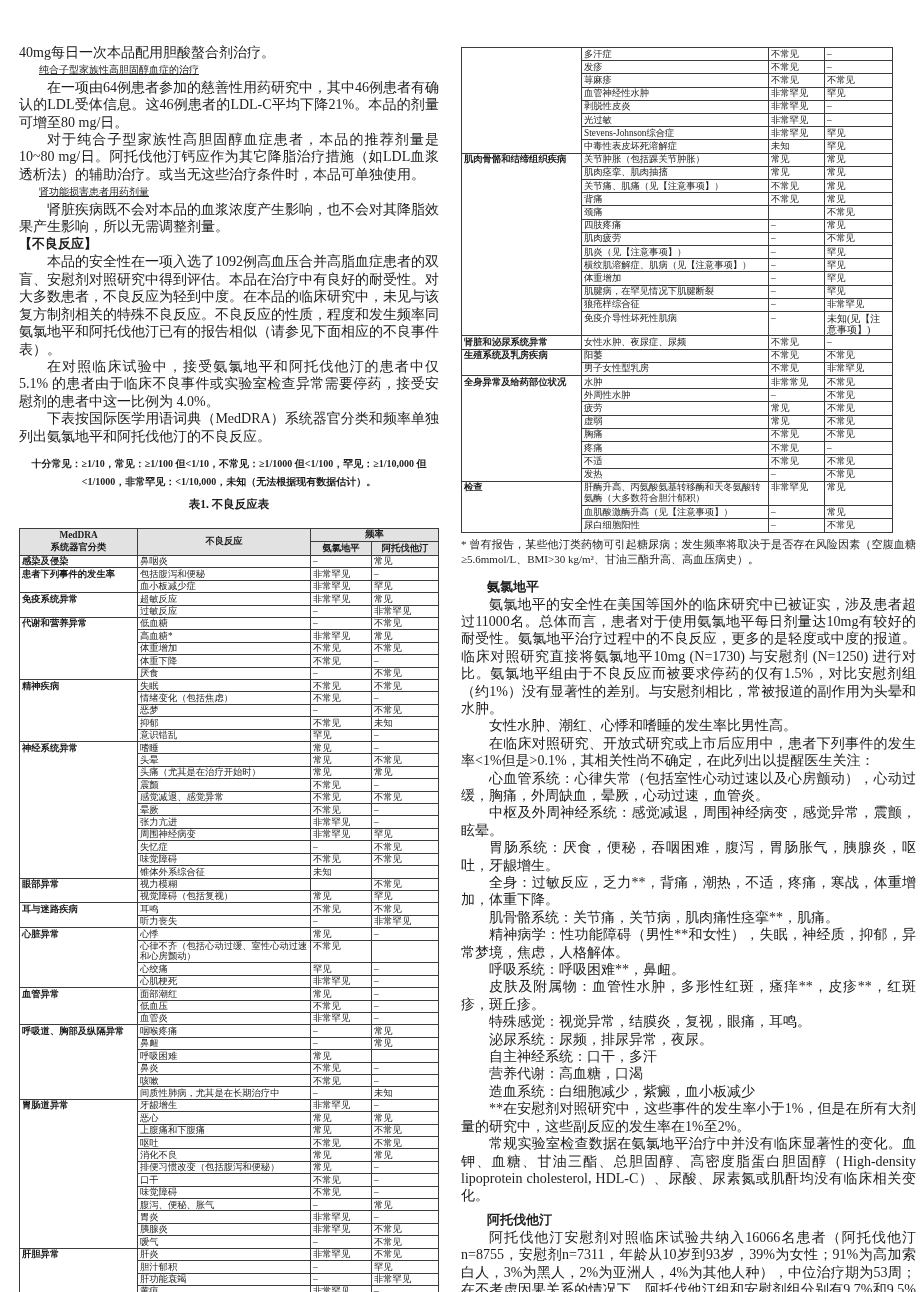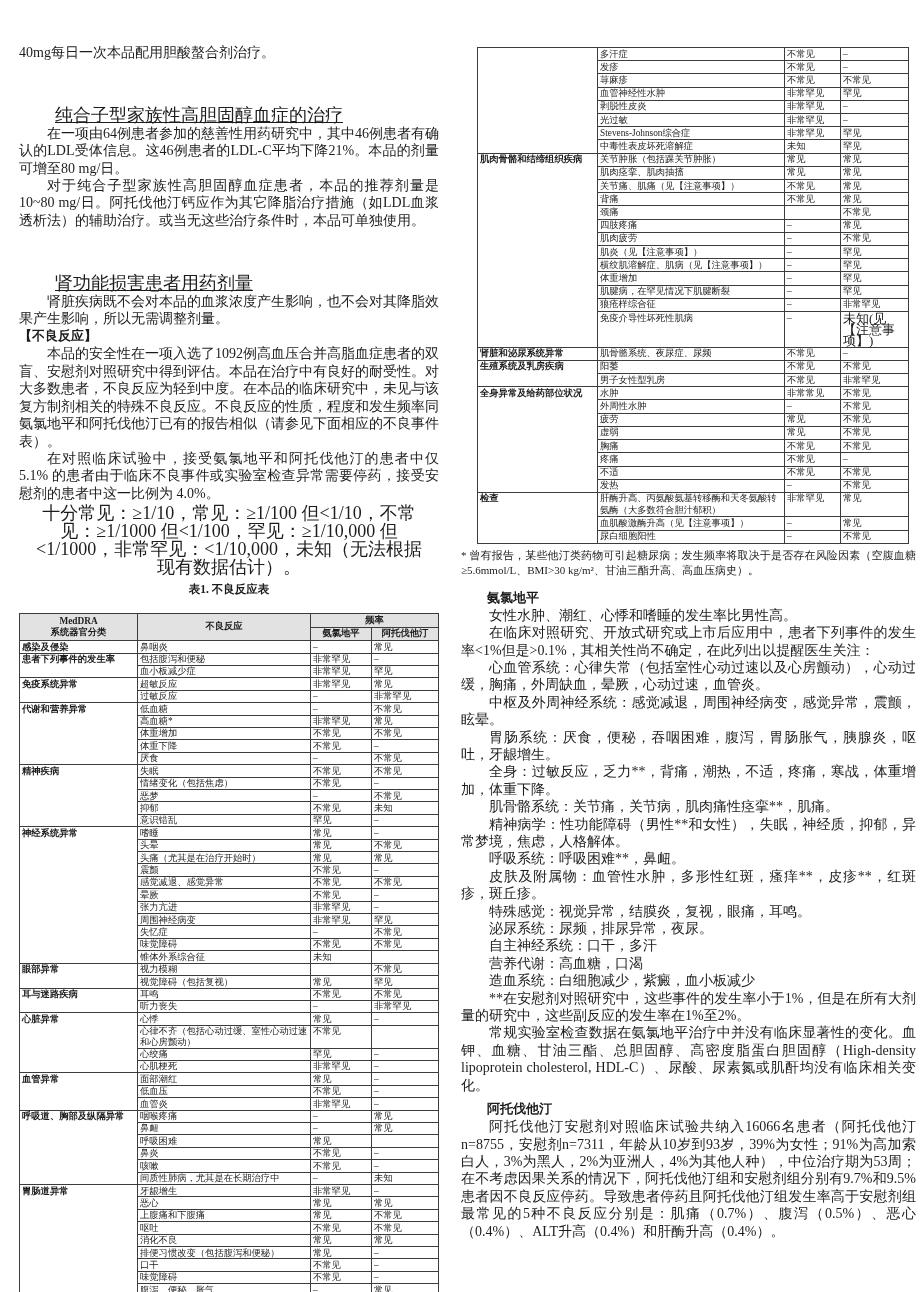--- a/index.html
+++ b/index.html
@@ -10,63 +10,64 @@
     font-family: "Liberation Serif", "DejaVu Serif", serif;
     color: #1c1c1c;
     overflow: hidden;
   }
   .col { position: absolute; top: 44px; }
   #col-left  { left: 19px;  width: 420px; }
   #col-right { left: 461px; width: 455px; }
 
   .body { font-size: 14px; line-height: 17.4px; text-align: justify; }
   .ind  { text-indent: 2em; }
-  .u-head { font-size: 18px; line-height: 17.4px; text-indent: 2em; text-decoration: underline; margin-top: 46px; }
+  .u-head { font-size: 10px; line-height: 17.4px; text-indent: 2em; text-decoration: underline; }
   .b-head { font-size: 13px; line-height: 18px; font-weight: bold; }
-  .legend { font-weight: normal; text-align: center; font-size: 18px; line-height: 18px; margin-top: 2px; padding: 0 10px; }
+  .legend { font-weight: bold; text-align: center; font-size: 10px; line-height: 18px; margin-top: 10px; padding: 0 10px; }
   .tbl-title { font-weight: bold; text-align: center; font-size: 11.5px; margin: 6px 0 16px; }
 
   table.adr { border-collapse: collapse; table-layout: fixed; }
   #col-left  table.adr { width: 419px; }
-  #col-right table.adr { width: 431px; margin-top: 3px; margin-left: 16px; }
+  #col-right table.adr { width: 431px; margin-top: 3px; }
   table.adr td {
     border: 1px solid #3c3c3c;
     font-size: 9.3px; line-height: 10.4px;
     padding: 0.5px 2px;
     vertical-align: top;
     overflow: hidden;
     word-break: break-all;
   }
   #col-right table.adr td { line-height: 11.2px; }
   table.adr td.th {
     background: #e2e2e2; font-weight: bold; text-align: center;
     vertical-align: middle; line-height: 11.5px;
   }
   table.adr td.cat { font-weight: bold; }
-  table.adr td.fr.small { font-size: 13px; }
+  table.adr td.fr.small { font-size: 10px; }
 
   .footnote { font-size: 11px; line-height: 15.5px; margin-top: 4px; text-align: justify; }
   .gap-s { height: 6px; }
   .gap-m { height: 10px; }
 
   .sys b { font-weight: normal; }
 </style>
 </head>
 <body>
 
 <div class="col" id="col-left">
   <p class="body">40mg每日一次本品配用胆酸螯合剂治疗。</p>
   <p class="u-head">纯合子型家族性高胆固醇血症的治疗</p>
   <p class="body ind">在一项由64例患者参加的慈善性用药研究中，其中46例患者有确认的LDL受体信息。这46例患者的LDL-C平均下降21%。本品的剂量可增至80 mg/日。</p>
   <p class="body ind">对于纯合子型家族性高胆固醇血症患者，本品的推荐剂量是10~80 mg/日。阿托伐他汀钙应作为其它降脂治疗措施（如LDL血浆透析法）的辅助治疗。或当无这些治疗条件时，本品可单独使用。</p>
   <p class="u-head">肾功能损害患者用药剂量</p>
   <p class="body ind">肾脏疾病既不会对本品的血浆浓度产生影响，也不会对其降脂效果产生影响，所以无需调整剂量。</p>
   <p class="b-head">【不良反应】</p>
   <p class="body ind">本品的安全性在一项入选了1092例高血压合并高脂血症患者的双盲、安慰剂对照研究中得到评估。本品在治疗中有良好的耐受性。对大多数患者，不良反应为轻到中度。在本品的临床研究中，未见与该复方制剂相关的特殊不良反应。不良反应的性质，程度和发生频率同氨氯地平和阿托伐他汀已有的报告相似（请参见下面相应的不良事件表）。</p>
   <p class="body ind">在对照临床试验中，接受氨氯地平和阿托伐他汀的患者中仅 5.1% 的患者由于临床不良事件或实验室检查异常需要停药，接受安慰剂的患者中这一比例为 4.0%。</p>
+  <p class="body ind">下表按国际医学用语词典（MedDRA）系统器官分类和频率单独列出氨氯地平和阿托伐他汀的不良反应。</p>
   <p class="legend">十分常见：≥1/10，常见：≥1/100 但&lt;1/10，不常见：≥1/1000 但&lt;1/100，罕见：≥1/10,000 但&lt;1/1000，非常罕见：&lt;1/10,000，未知（无法根据现有数据估计）。</p>
   <p class="tbl-title">表1. 不良反应表</p>
 
   <table class="adr">
     <colgroup>
         <col style="width:118px">
         <col style="width:173px">
         <col style="width:61px">
         <col style="width:67px">
       </colgroup>
@@ -511,21 +512,21 @@
           <td class="fr">–</td>
           <td class="fr">非常罕见</td>
         </tr>
         <tr>
           <td class="rx">免疫介导性坏死性肌病</td>
           <td class="fr">–</td>
           <td class="fr small">未知(见【注意事项】)</td>
         </tr>
         <tr>
           <td class="cat" rowspan="1">肾脏和泌尿系统异常</td>
-          <td class="rx">肌骨骼系统、夜尿症、尿频</td>
+          <td class="rx">女性水肿、夜尿症、尿频</td>
           <td class="fr">不常见</td>
           <td class="fr">–</td>
         </tr>
         <tr>
           <td class="cat" rowspan="2">生殖系统及乳房疾病</td>
           <td class="rx">阳萎</td>
           <td class="fr">不常见</td>
           <td class="fr">不常见</td>
         </tr>
         <tr>
@@ -588,20 +589,21 @@
         <tr>
           <td class="rx">尿白细胞阳性</td>
           <td class="fr">–</td>
           <td class="fr">不常见</td>
         </tr>
       </tbody>
   </table>
   <p class="footnote">* 曾有报告，某些他汀类药物可引起糖尿病；发生频率将取决于是否存在风险因素（空腹血糖≥5.6mmol/L、BMI&gt;30 kg/m²、甘油三酯升高、高血压病史）。</p>
   <div class="gap-m"></div>
   <p class="b-head ind">氨氯地平</p>
+  <p class="body ind">氨氯地平的安全性在美国等国外的临床研究中已被证实，涉及患者超过11000名。总体而言，患者对于使用氨氯地平每日剂量达10mg有较好的耐受性。氨氯地平治疗过程中的不良反应，更多的是轻度或中度的报道。临床对照研究直接将氨氯地平10mg (N=1730) 与安慰剂 (N=1250) 进行对比。氨氯地平组由于不良反应而被要求停药的仅有1.5%，对比安慰剂组（约1%）没有显著性的差别。与安慰剂相比，常被报道的副作用为头晕和水肿。</p>
   <p class="body ind">女性水肿、潮红、心悸和嗜睡的发生率比男性高。</p>
   <p class="body ind">在临床对照研究、开放式研究或上市后应用中，患者下列事件的发生率&lt;1%但是&gt;0.1%，其相关性尚不确定，在此列出以提醒医生关注：</p>
   <div>
   <p class="body ind sys"><b>心血管系统：</b><span>心律失常（包括室性心动过速以及心房颤动），心动过缓，胸痛，外周缺血，晕厥，心动过速，血管炎。</span></p>
 
   <p class="body ind sys"><b>中枢及外周神经系统：</b><span>感觉减退，周围神经病变，感觉异常，震颤，眩晕。</span></p>
 
   <p class="body ind sys"><b>胃肠系统：</b><span>厌食，便秘，吞咽困难，腹泻，胃肠胀气，胰腺炎，呕吐，牙龈增生。</span></p>
 
   <p class="body ind sys"><b>全身：</b><span>过敏反应，乏力**，背痛，潮热，不适，疼痛，寒战，体重增加，体重下降。</span></p>

